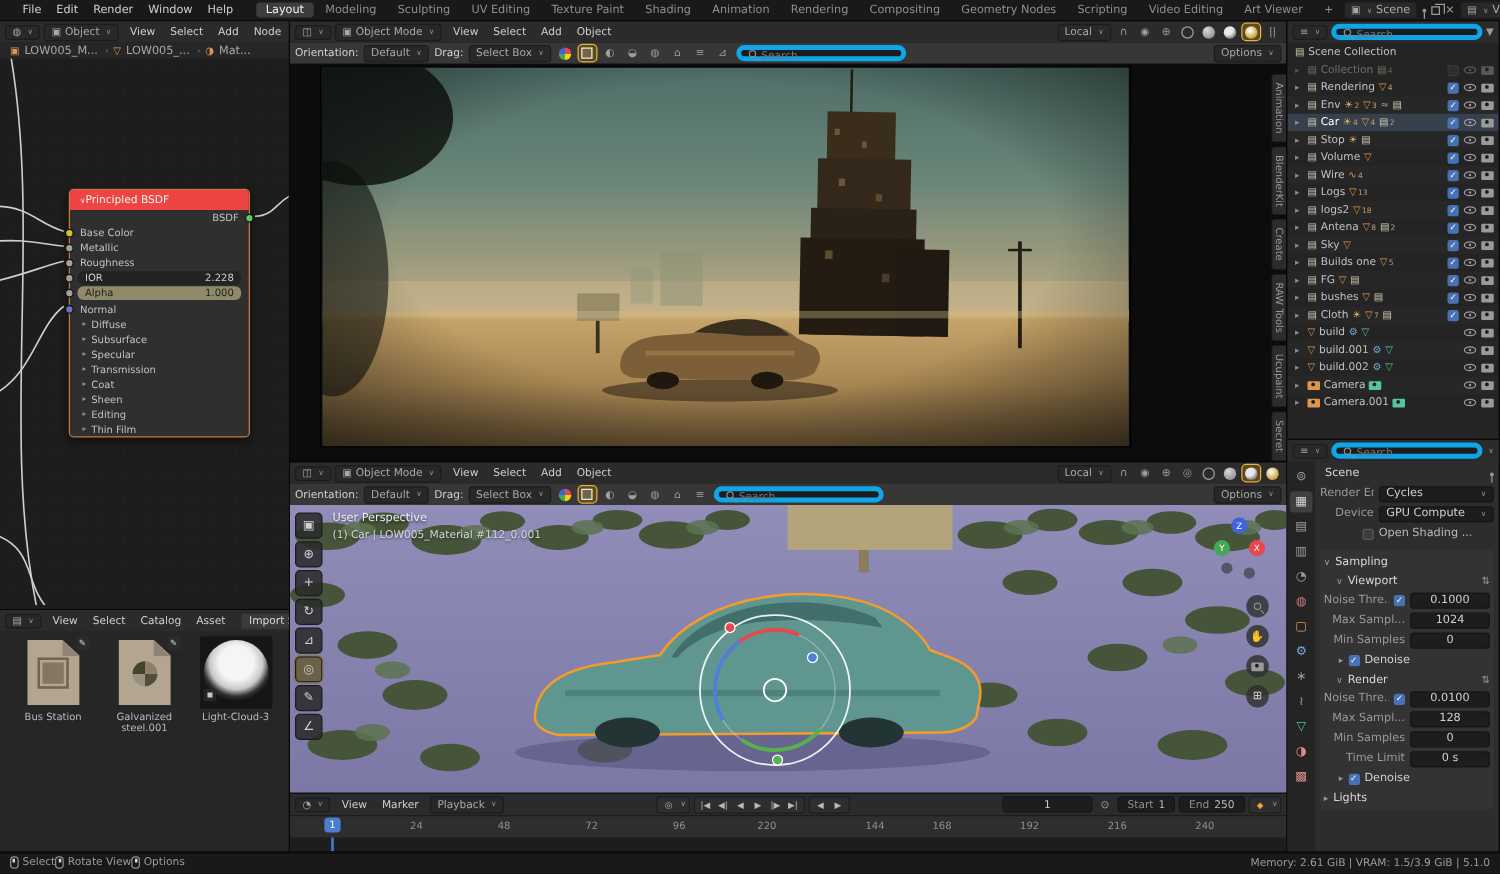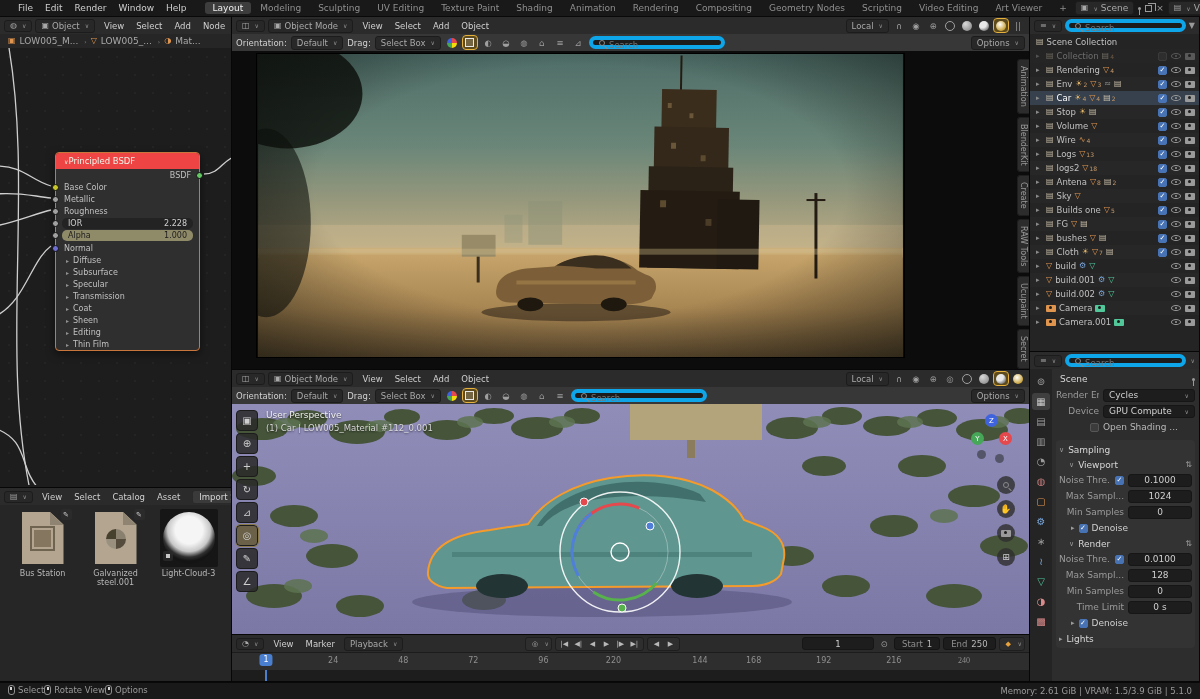--- a/index.html
+++ b/index.html
@@ -741,21 +741,21 @@
             <span class="tick" style="left: 34px;">1</span>
             <span class="tick" style="left: 101.16px;">24</span>
             <span class="tick" style="left: 171.24px;">48</span>
             <span class="tick" style="left: 241.32px;">72</span>
             <span class="tick" style="left: 311.4px;">96</span>
             <span class="tick" style="left: 381.48px;">220</span>
             <span class="tick" style="left: 443px; margin-left: 25px;">144</span>
             <span class="tick" style="left: 521.64px;">168</span>
             <span class="tick" style="left: 591.72px;">192</span>
             <span class="tick" style="left: 661.8px;">216</span>
-            <span class="tick" style="left: 731.88px; font-family: Liberation Serif, serif;">240</span>
+            <span class="tick" style="left: 731.88px;">240</span>
             <span id="playhead" style="left: 34px;">1</span>
           </div>
         <div id="tl-strip">
             <span class="ph-line" style="left: 34px;"></span>
           </div>
       </div>
     </div>
 
     <div id="col-right">
       <div id="outliner" class="area">

